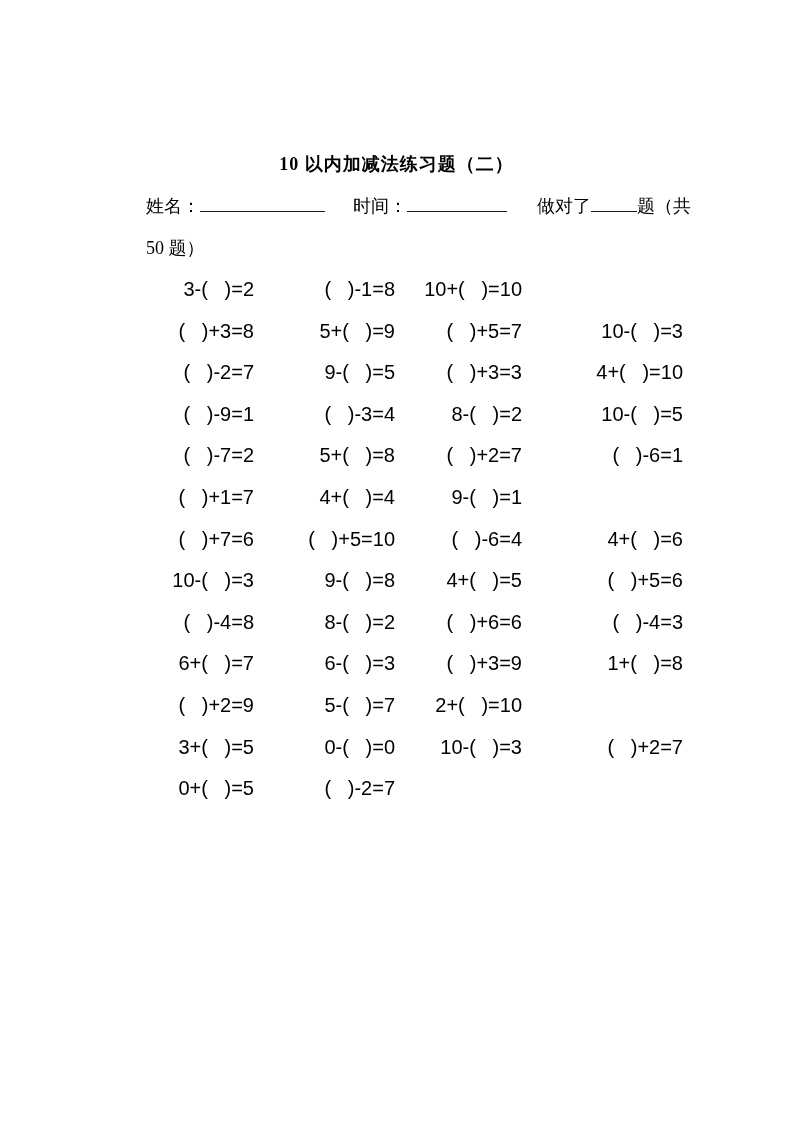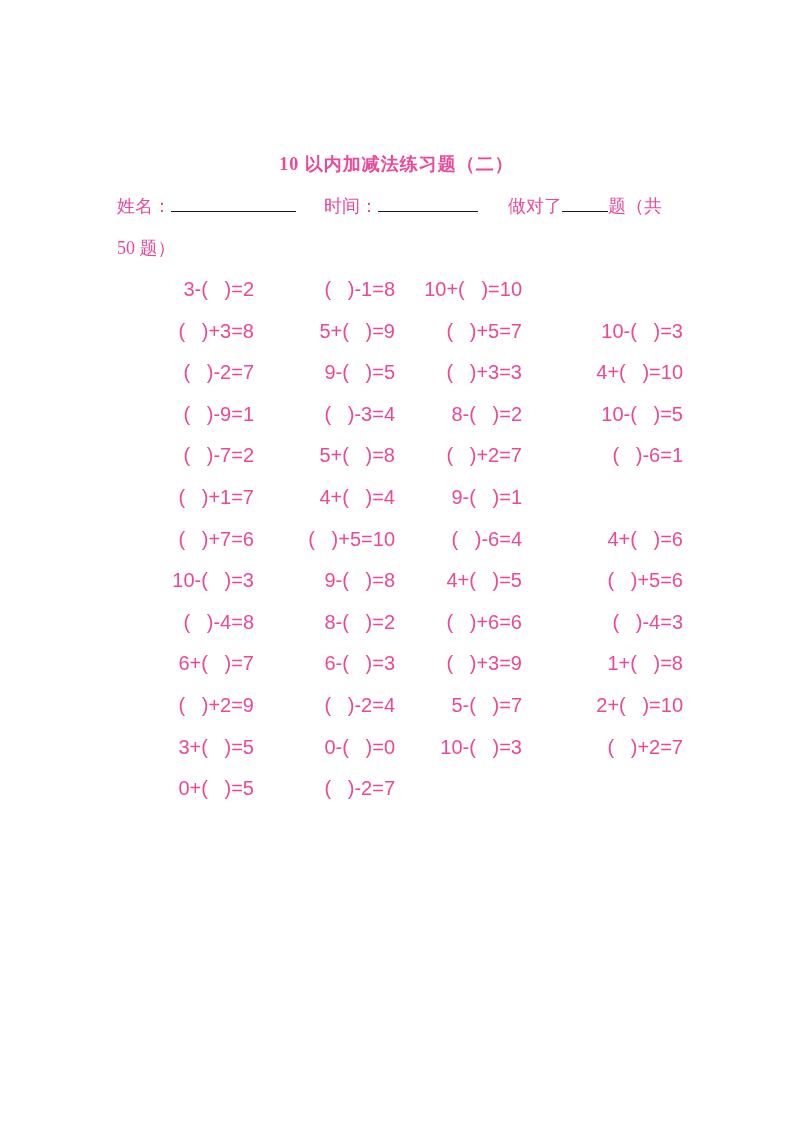--- a/index.html
+++ b/index.html
@@ -6,40 +6,41 @@
     margin: 0;
     padding: 0;
     background: #ffffff;
   }
   .page {
     position: relative;
     width: 793px;
     height: 1122px;
     background: #ffffff;
     overflow: hidden;
-    color: #ec4899;
+    color: #000000;
     box-sizing: border-box;
     padding: 143px 110px 0 117px;
   }
   .title {
     font-family: "Liberation Serif", "DejaVu Serif", serif;
     font-size: 18px;
     font-weight: bold;
     text-align: center;
     line-height: 42px;
     height: 42px;
     margin: 0 0 0 -7px; 
     letter-spacing: 1px;
   }
   .header-line {
     font-family: "Liberation Serif", "DejaVu Serif", serif;
     font-size: 18px;
     line-height: 42px;
     height: 42px;
     white-space: pre;
+    margin-left: 29px;
   }
   .blank {
     display: inline-block;
     border-bottom: 1px solid #1a1a1a;
     height: 4px;
   }
   .blank-name  { width: 125px; margin-right: 28px; }
   .blank-time  { width: 100px; margin-right: 30px; }
   .blank-score { width: 46px; }
   .problems {
@@ -125,21 +126,20 @@
         <span class="prob-cell">(   )-4=3</span>
       </div>
       <div class="prob-row">
         <span class="prob-cell">6+(   )=7</span>
         <span class="prob-cell">6-(   )=3</span>
         <span class="prob-cell">(   )+3=9</span>
         <span class="prob-cell">1+(   )=8</span>
       </div>
       <div class="prob-row">
         <span class="prob-cell">(   )+2=9</span>
-        <span class="prob-cell">(   )-2=4</span>
         <span class="prob-cell">5-(   )=7</span>
         <span class="prob-cell">2+(   )=10</span>
       </div>
       <div class="prob-row">
         <span class="prob-cell">3+(   )=5</span>
         <span class="prob-cell">0-(   )=0</span>
         <span class="prob-cell">10-(   )=3</span>
         <span class="prob-cell">(   )+2=7</span>
       </div>
       <div class="prob-row indent-first">

